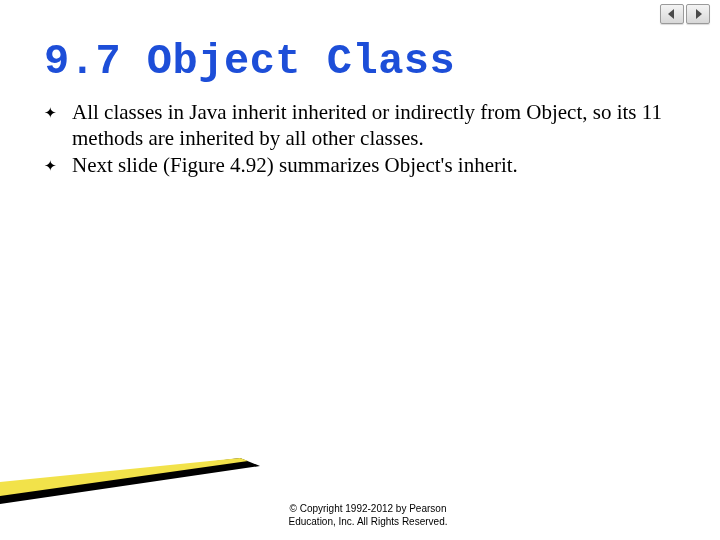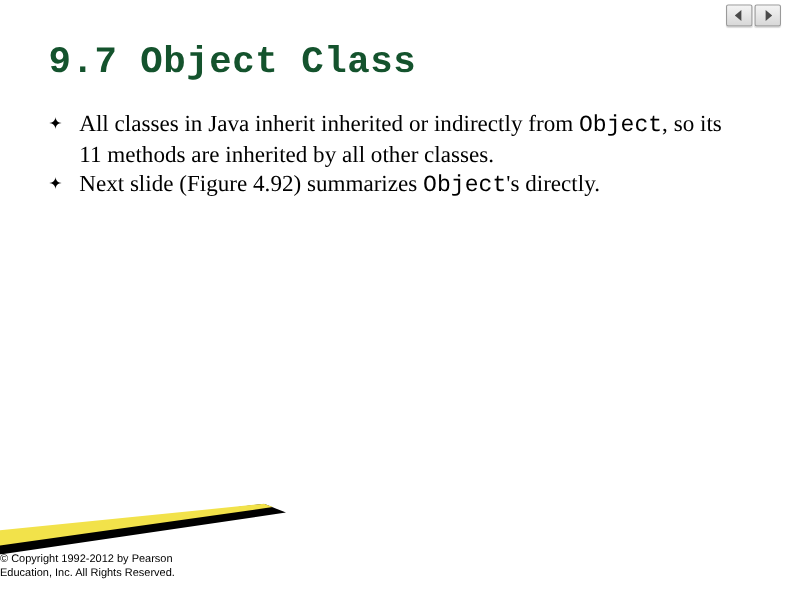--- a/index.html
+++ b/index.html
@@ -37,22 +37,22 @@
     cursor: pointer;
     box-shadow: 0 1px 1px rgba(0,0,0,0.15);
   }
   .nav-btn svg { display:block; }
   .title {
     position: absolute;
     top: 38px;
     left: 44px;
     font-family: "Courier New", Courier, monospace;
     font-weight: bold;
-    font-size: 34px;
-    color: #14532d;
+    font-size: 42px;
+    color: #1d4ed8;
     letter-spacing: 0.5px;
   }
   .body {
     position: absolute;
     top: 100px;
     left: 44px;
     right: 40px;
     font-size: 21px;
     color: #000;
     line-height: 1.22;
@@ -65,41 +65,42 @@
   .bmark {
     width: 28px;
     flex: 0 0 28px;
     font-family: Arial, sans-serif;
     font-size: 15px;
     color: #000;
     padding-top: 4px;
   }
   .btext { flex: 1; }
   .code {
-    font-family: Liberation Mono, monospace;
+    font-family: Liberation Serif, serif;
     margin-top: 44px;
   }
   .decoration {
     position: absolute;
     left: 0;
     bottom: 36px;
     width: 260px;
     height: 46px;
   }
   .copyright {
     position: absolute;
     bottom: 12px;
     left: 0;
     right: 0;
-    text-align: left;
+    text-align: center;
     font-family: Verdana, Geneva, sans-serif;
     font-size: 10px;
     color: #000;
     line-height: 1.25;
     white-space: pre-line;
+    padding-left: 16px;
   }
 </style>
 </head>
 <body>
 
 <div class="slide">
 
   <div class="nav">
     <div class="nav-btn">
       <svg width="12" height="12" viewBox="0 0 12 12">
@@ -118,21 +119,21 @@
   <div class="body">
     <div class="bullet-row">
       <div class="bmark">✦</div>
       <div class="btext">
         <span>All classes in Java inherit inherited or indirectly from </span><span class="code">Object</span><span>, so its 11 methods are inherited by all other classes.</span>
       </div>
     </div>
     <div class="bullet-row">
       <div class="bmark">✦</div>
       <div class="btext">
-        <span>Next slide (Figure 4.92) summarizes </span><span class="code">Object</span><span>'s directly.</span>
+        <span>Next slide (Figure 4.92) summarizes </span><span class="code">Object</span><span>'s inherit.</span>
       </div>
     </div>
   </div>
 
   <svg class="decoration" viewBox="0 0 260 46" preserveAspectRatio="none">
     <polygon points="0,30 240,0 260,8 0,46" fill="#000000"></polygon>
     <polygon points="0,24 240,0 248,3 0,38" fill="#f2e24a"></polygon>
   </svg>
 
   <div class="copyright">© Copyright 1992-2012 by Pearson

